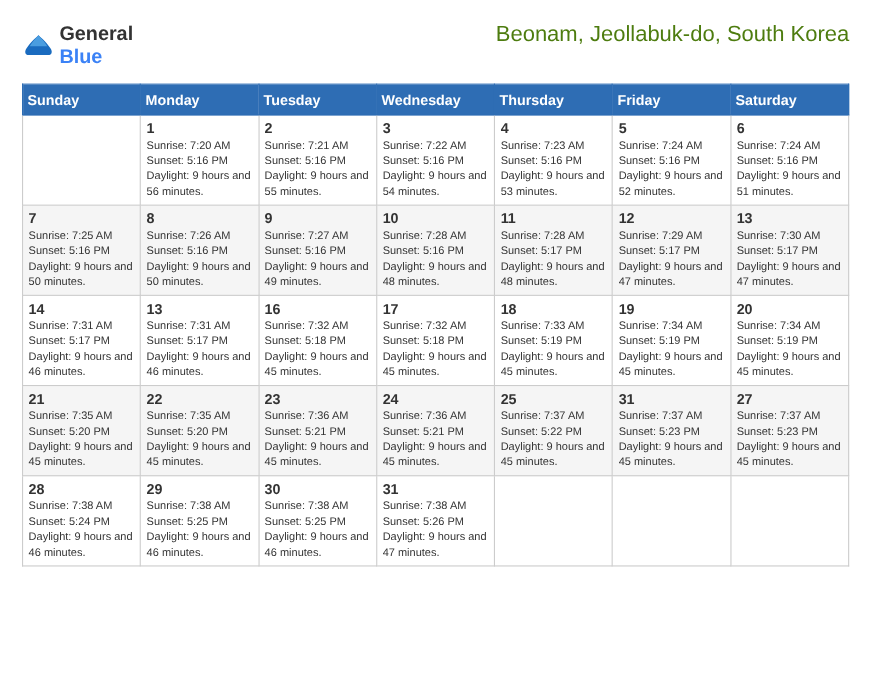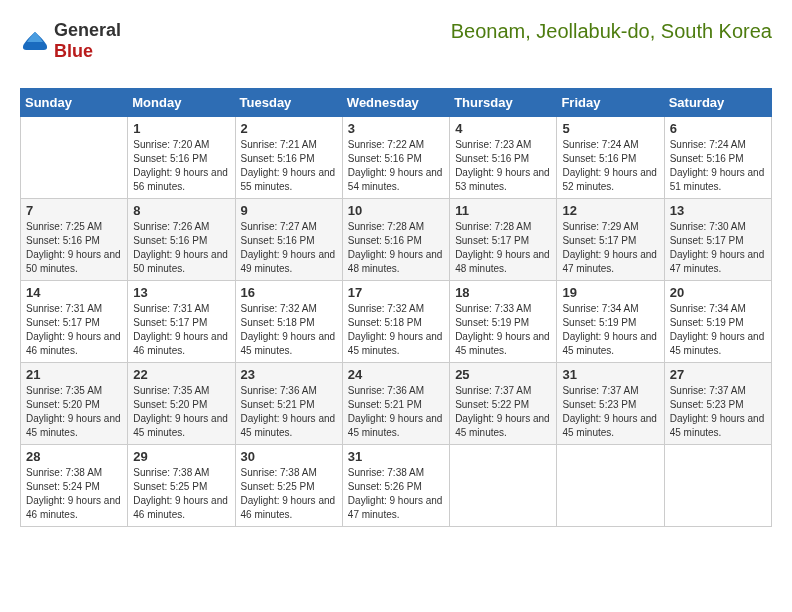--- a/index.html
+++ b/index.html
@@ -7,36 +7,36 @@
       font-family: Arial, sans-serif;
       background: #fff;
       width: 792px;
       min-height: 612px;
       padding: 20px;
     }
     .header-area {
       display: flex;
       align-items: flex-start;
       justify-content: space-between;
-      margin-bottom: 26px;
+      margin-bottom: 14px;
     }
     .logo {
       display: flex;
       align-items: center;
       gap: 4px;
     }
     .logo-text-general {
       font-size: 18px;
       font-weight: bold;
       color: #333;
     }
     .logo-text-blue {
       font-size: 18px;
       font-weight: bold;
-      color: #b91c1c;
+      color: #3b82f6;
     }
     .logo-icon {
       width: 30px;
       height: 22px;
     }
     .title-area {
       text-align: right;
     }
     .month-title {
       font-size: 36px;

